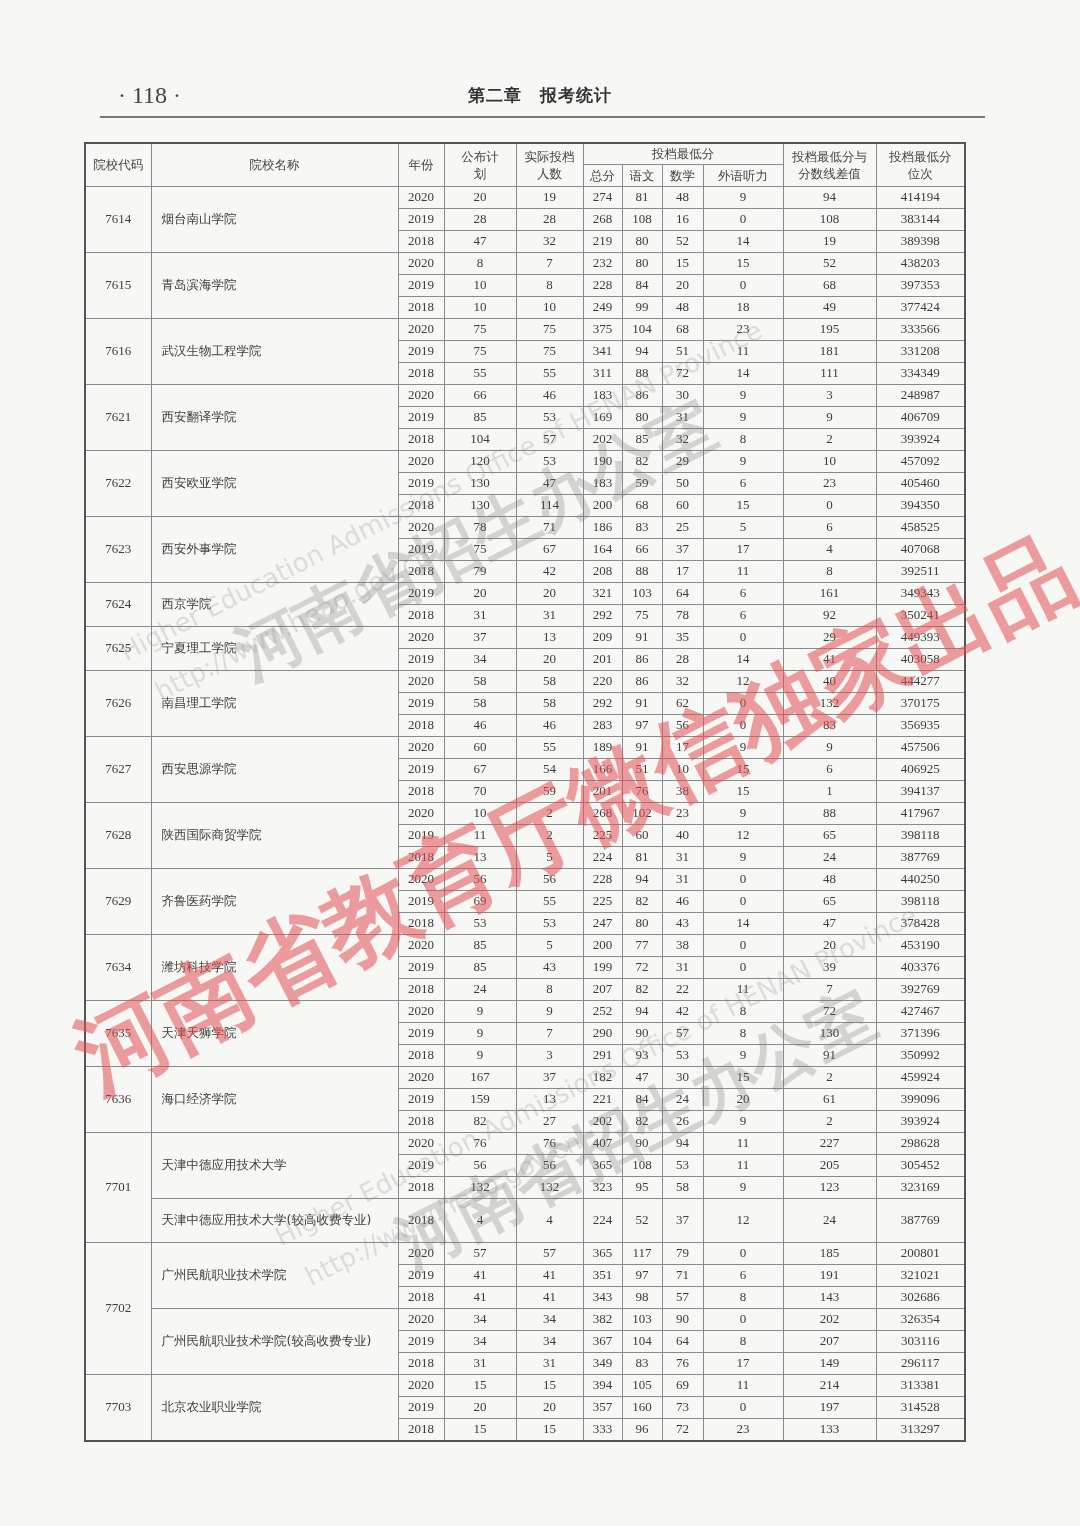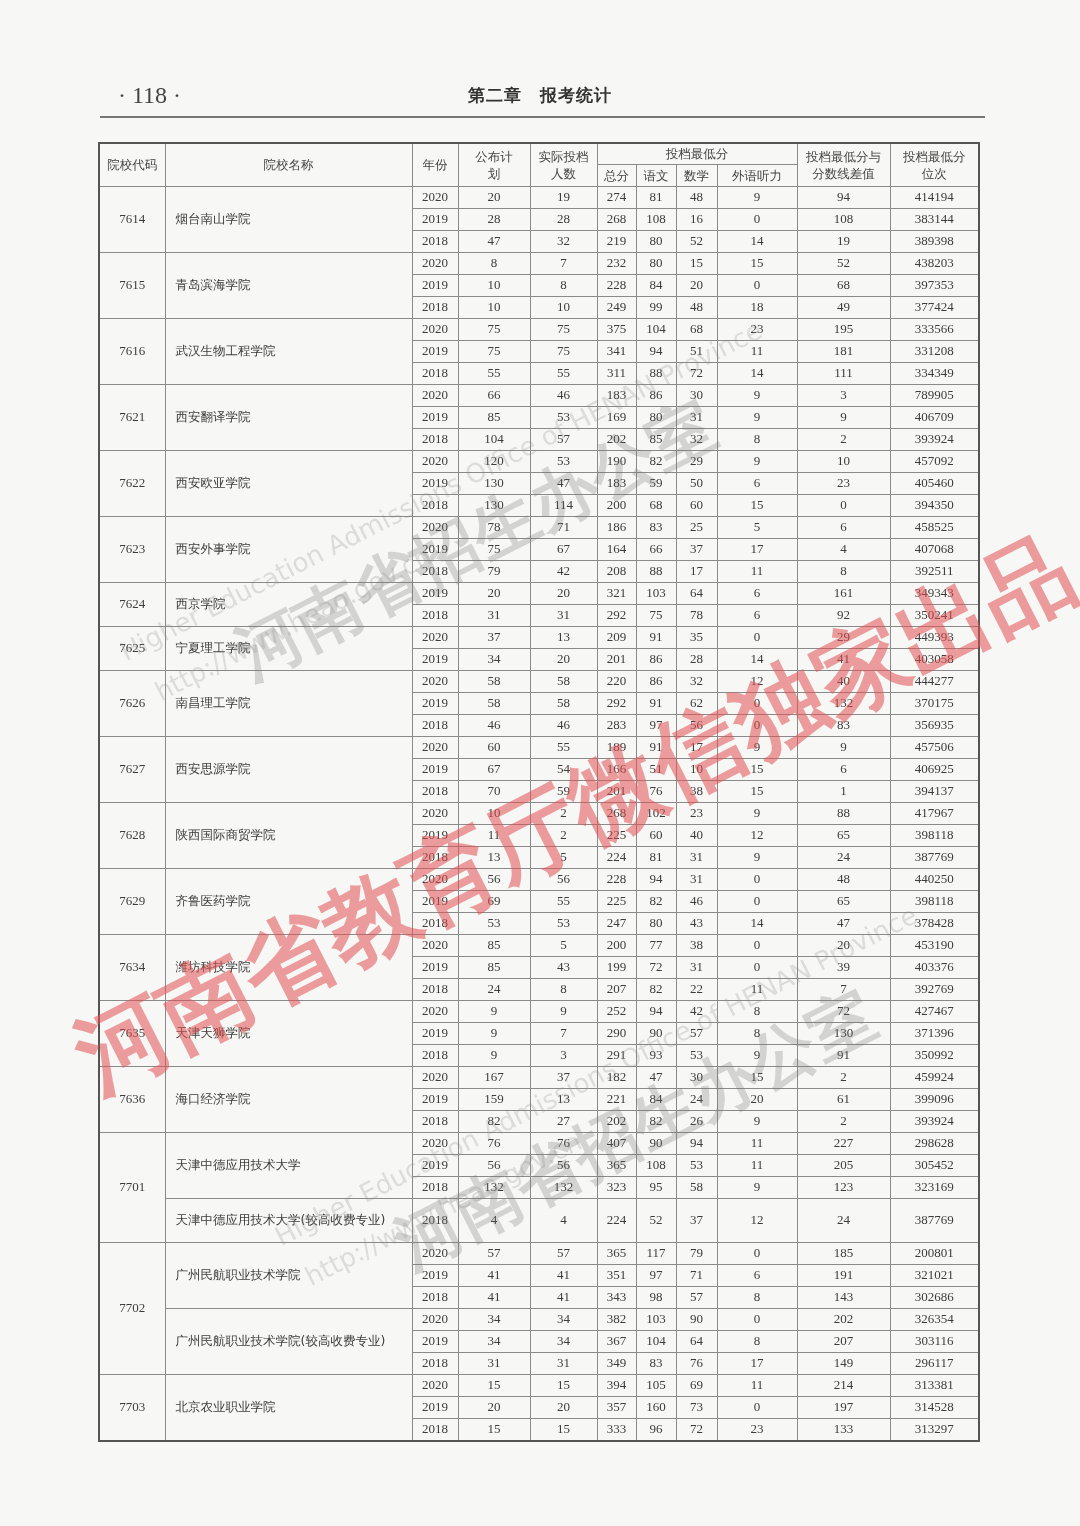--- a/index.html
+++ b/index.html
@@ -2,21 +2,21 @@
 <html><head>
 <meta charset="utf-8">
 <style>
   html, body { margin:0; padding:0; }
   body { width:1080px; height:1526px; background:#f7f7f5; position:relative; overflow:hidden;
          font-family:"DejaVu Serif","Liberation Serif",serif; color:#3a3a3a; }
   .page-header { position:absolute; top:80px; left:110px; width:875px; height:30px; }
   .page-num { position:absolute; left:8px; top:2px; font-size:24px; color:#444; font-family:"Liberation Serif",serif; }
   .chapter { position:absolute; left:358px; top:4px; font-size:17px; color:#333; font-weight:bold; letter-spacing:1px; }
   .header-rule { position:absolute; top:116px; left:100px; width:885px; height:2px; background:#777; }
-  table.score { position:absolute; top:142px; left:98px; width:880px; border-collapse:collapse; table-layout:fixed;
+  table.score { position:absolute; top:142px; left:84px; width:880px; border-collapse:collapse; table-layout:fixed;
                 font-family:"Liberation Serif","DejaVu Serif",serif; font-size:13px; color:#3c3c3c; }
   table.score td, table.score th { border:1px solid #8a8a8a; padding:0; text-align:center; font-weight:normal; overflow:hidden; }
   table.score { border:2px solid #555; }
   table.score th { font-size:13.5px; line-height:17px; color:#444; font-family:"DejaVu Sans","Liberation Sans",sans-serif; font-size:12.5px; }
   table.score td { height:21px; line-height:20px; }
   td.code { font-size:13px; }
   td.name { text-align:left !important; padding-left:10px !important; font-family:"DejaVu Sans","Liberation Sans",sans-serif; font-size:12.5px; line-height:18px !important; }
   td.rank { font-size:13px; }
   .wm { position:absolute; pointer-events:none; white-space:nowrap; font-family:"DejaVu Sans","Liberation Sans",sans-serif; font-weight:bold; }
   .wm-red { color:rgba(225,80,80,0.55); font-size:92px; transform:rotate(-27deg); transform-origin:left top; }
@@ -174,21 +174,21 @@
         <td rowspan="3" class="code">7621</td>
         <td rowspan="3" class="name">西安翻译学院</td>
         <td>2020</td>
         <td>66</td>
         <td>46</td>
         <td>183</td>
         <td>86</td>
         <td>30</td>
         <td>9</td>
         <td>3</td>
-        <td class="rank">789905</td>
+        <td class="rank">248987</td>
       </tr>
       <tr>
         <td>2019</td>
         <td>85</td>
         <td>53</td>
         <td>169</td>
         <td>80</td>
         <td>31</td>
         <td>9</td>
         <td>9</td>

